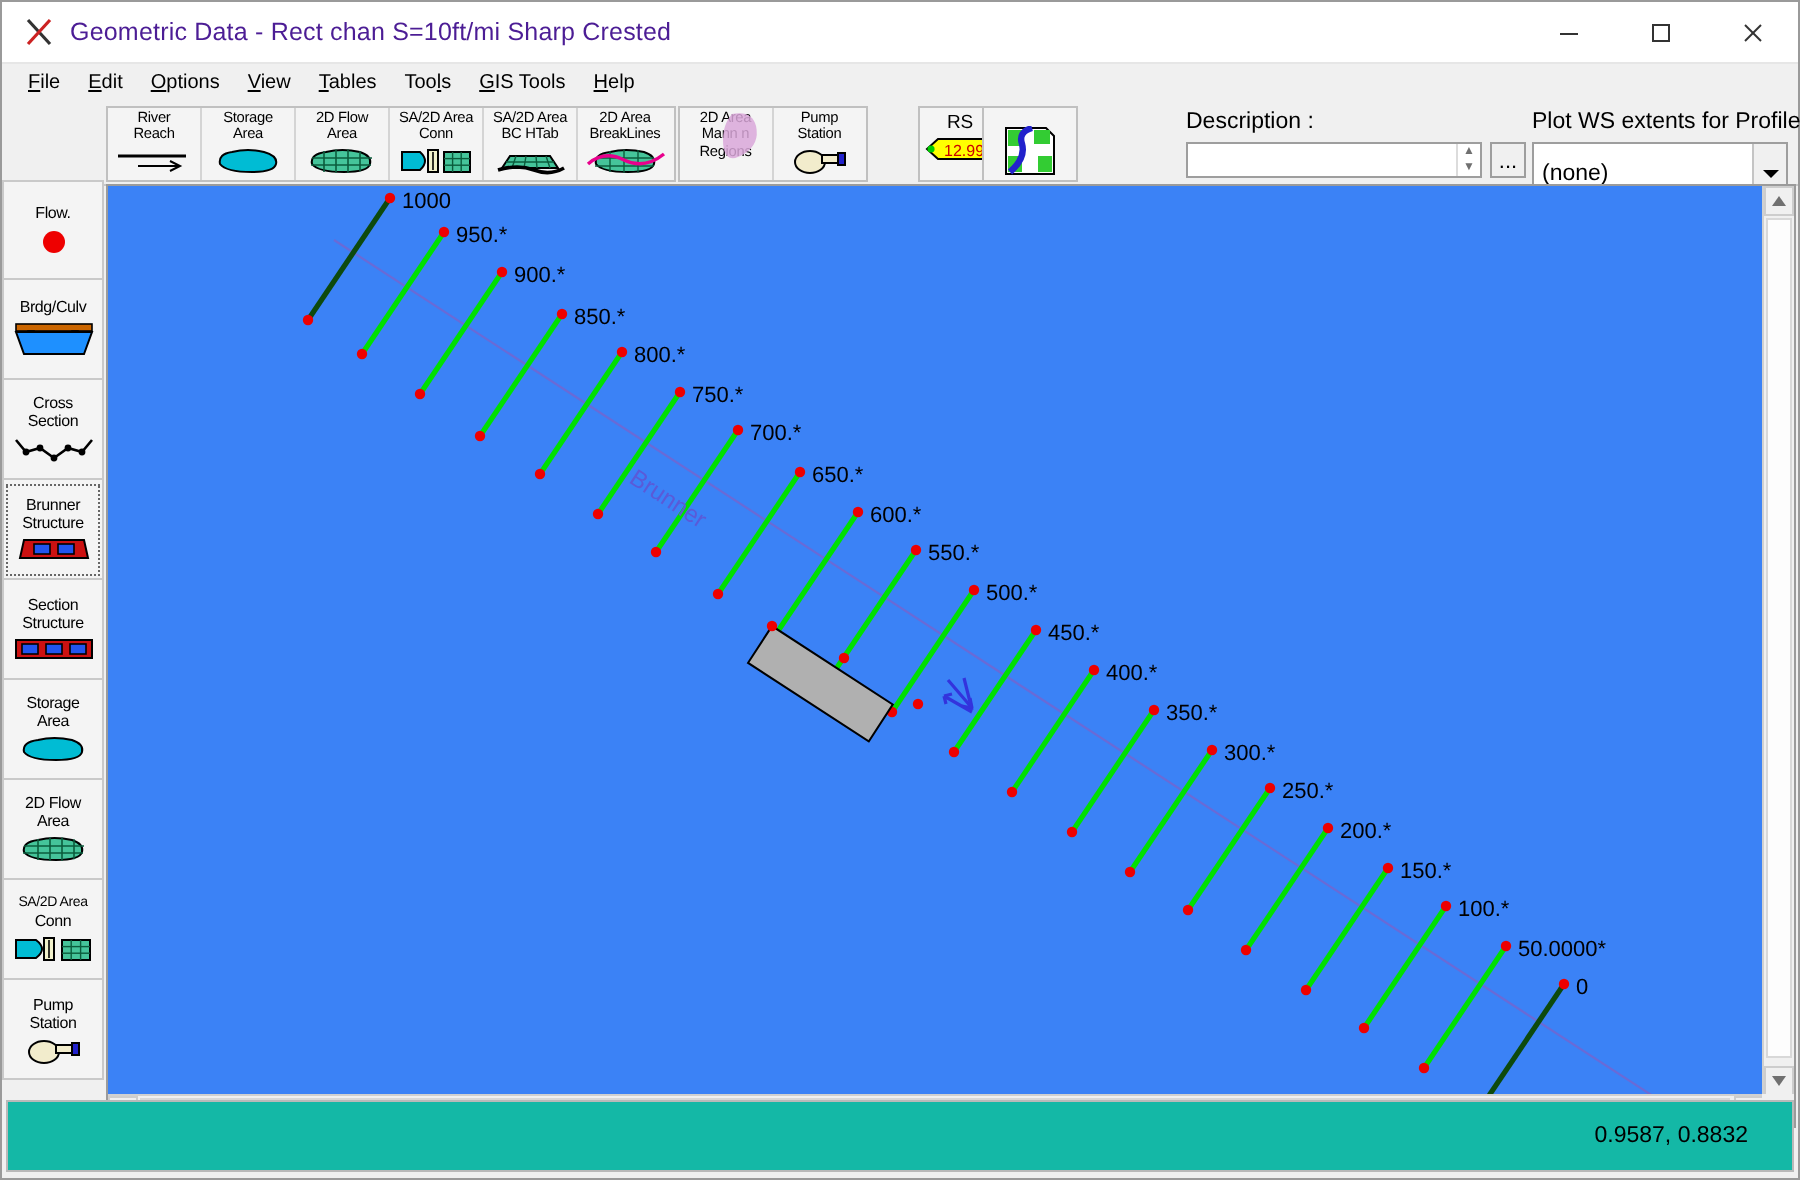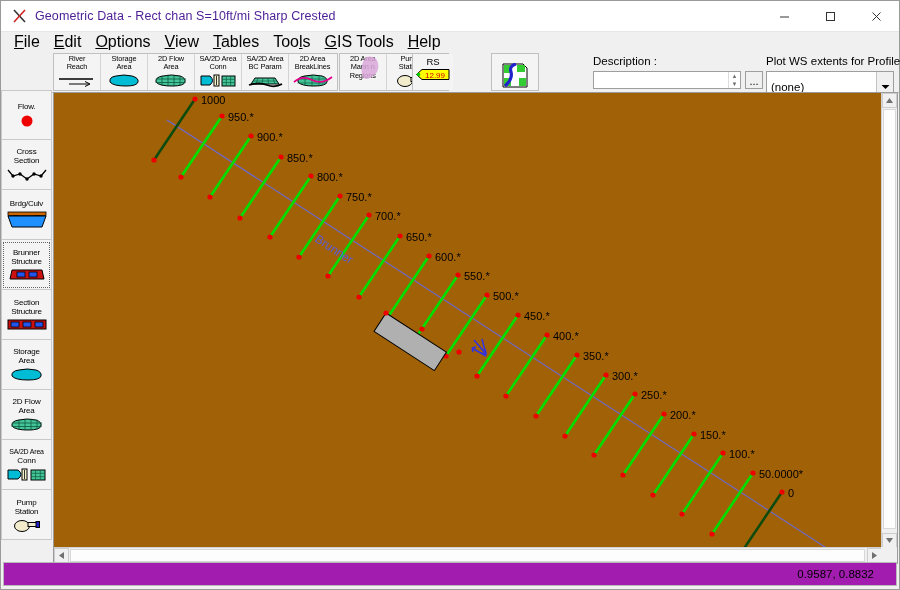--- a/index.html
+++ b/index.html
@@ -32,21 +32,21 @@
     width:46px;height:31px;display:flex;align-items:center;justify-content:center;
     color:#2b2b2b;font-size:12px;
   }
   
   .menubar{
     position:absolute;left:0;top:31px;width:898px;height:19px;
     background:#f0f0f0;display:flex;align-items:center;
     padding-left:6px;box-sizing:border-box;
   }
   .menu-item{
-    font-size:16px;color:#000;padding:1px 7px;white-space:nowrap;
+    font-size:10px;color:#000;padding:1px 7px;white-space:nowrap;
   }
   .menu-item u{text-decoration:underline;}
   
   .toolbar{
     position:absolute;left:0;top:50px;width:898px;height:42px;
     background:#f0f0f0;box-sizing:border-box;
     border-bottom:1px solid #c8c8c8;
   }
   .tb-group{
     position:absolute;top:2px;height:38px;
@@ -95,21 +95,21 @@
     white-space:nowrap;letter-spacing:-.2px;
   }
   .ed-ico{margin-top:2px;line-height:0;}
   
   .plot-frame{
     position:absolute;left:52px;top:91px;width:845px;height:472px;
     background:#fff;border:1px solid #9b9b9b;box-sizing:border-box;
   }
   .canvas-holder{
     position:absolute;left:0;top:0;width:828px;height:455px;
-    overflow:hidden;background:#a16207;
+    overflow:hidden;background:#3b82f6;
   }
   
   .vscroll{
     position:absolute;right:0;top:0;width:16px;height:455px;
     background:#f0f0f0;border-left:1px solid #d0d0d0;box-sizing:border-box;
   }
   .hscroll{
     position:absolute;left:0;bottom:0;width:828px;height:16px;
     background:#f0f0f0;border-top:1px solid #d0d0d0;box-sizing:border-box;
   }
@@ -117,22 +117,22 @@
     position:absolute;right:0;bottom:0;width:16px;height:16px;background:#f0f0f0;
   }
   .sb-arrow{
     position:absolute;background:#f0f0f0;border:1px solid #cdcdcd;
     box-sizing:border-box;display:flex;align-items:center;justify-content:center;
     font-size:7px;color:#606060;
   }
   .sb-thumb{position:absolute;background:#fdfdfd;border:1px solid #d8d8d8;box-sizing:border-box;}
   
   .statusbar{
-    position:absolute;left:2px;bottom:3px;width:894px;height:24px;
-    background:#a21caf;border:1px solid #b9b9b9;box-sizing:border-box;
+    position:absolute;left:2px;bottom:3px;width:894px;height:36px;
+    background:#14b8a6;border:1px solid #b9b9b9;box-sizing:border-box;
     display:flex;align-items:center;justify-content:flex-end;
   }
   .status-text{
     font-size:11.5px;color:#000;margin-right:22px;white-space:nowrap;
   }
   
   .desc-lbl,.ws-lbl{
     position:absolute;font-size:11.5px;color:#000;white-space:nowrap;
   }
   .desc-box{
@@ -285,21 +285,21 @@
                 <line x1="32.6" y1="3" x2="32.6" y2="13"></line>
               <line x1="24" y1="6.3" x2="37" y2="6.3"></line>
                 <line x1="24" y1="9.6" x2="37" y2="9.6"></line>
             </g>
           </svg>
         </span>
       </div>
 
       <div class="tb-btn">
         <div class="tb-lbl">SA/2D Area</div>
-        <div class="tb-lbl">BC Param</div>
+        <div class="tb-lbl">BC HTab</div>
         <span class="tb-ico">
           <svg width="40" height="15" viewBox="0 0 40 15">
             <path d="M6 11 L10 5 L30 5 L34 11 Z" fill="#45c49a" stroke="#000" stroke-width="1"></path>
             <g stroke="#0b5c3c" stroke-width=".7">
               <line x1="13" y1="5" x2="11" y2="11"></line>
                 <line x1="18" y1="5" x2="17" y2="11"></line>
               <line x1="23" y1="5" x2="23.5" y2="11"></line>
                 <line x1="28" y1="5" x2="30" y2="11"></line>
               <line x1="8" y1="8" x2="32" y2="8"></line>
             </g>
@@ -344,21 +344,21 @@
         <span class="tb-ico">
           <svg width="36" height="14" viewBox="0 0 36 14">
             <ellipse cx="13" cy="8" rx="7.5" ry="5.5" fill="#f2eccc" stroke="#000" stroke-width="1"></ellipse>
             <rect x="19" y="4.5" width="9" height="4" fill="#f2eccc" stroke="#000" stroke-width="1"></rect>
             <rect x="27" y="3.5" width="3.5" height="6" fill="#2222cc" stroke="#000" stroke-width="1"></rect>
           </svg>
         </span>
       </div>
     </div>
 
-    <div class="tb-group" style="left:411px;width:37px;">
+    <div class="tb-group" style="left:458px;width:37px;">
       <div class="tb-btn">
         <div class="tb-lbl" style="font-size:9.5px;margin-top:3px;">RS</div>
         <span class="tb-ico">
           <svg width="40" height="15" viewBox="0 0 40 15">
             <path d="M9 2.5 L36 2.5 L36 12.5 L9 12.5 L3.5 7.5 Z" fill="#ffff00" stroke="#000" stroke-width="1"></path>
             <circle cx="5.5" cy="7.5" r="1.8" fill="#00cc00"></circle>
             <text x="12" y="11" font-family="Liberation Sans, sans-serif" font-size="8" fill="#cc0000">12.99</text>
           </svg>
         </span>
       </div>
@@ -405,42 +405,42 @@
     <div class="ed-btn">
       <div class="ed-lbl">Flow.</div>
       <span class="ed-ico">
         <svg width="20" height="16" viewBox="0 0 20 16">
             <circle cx="10" cy="8" r="5.5" fill="#ee0000"></circle>
           </svg>
       </span>
     </div>
 
     <div class="ed-btn">
+      <div class="ed-lbl">Brdg/Culv</div>
+      <span class="ed-ico">
+        <svg width="42" height="20" viewBox="0 0 42 20">
+          <rect x="2" y="2" width="38" height="3.5" fill="#cc6600" stroke="#000" stroke-width=".8"></rect>
+          <rect x="8" y="5.5" width="3" height="7" fill="#cc8833" stroke="#000" stroke-width=".8"></rect>
+          <rect x="30" y="5.5" width="3" height="7" fill="#cc8833" stroke="#000" stroke-width=".8"></rect>
+          <path d="M2 6 L40 6 L36 17 L6 17 Z" fill="#1e90ff" stroke="#000" stroke-width="1"></path>
+        </svg>
+      </span>
+    </div>
+
+    <div class="ed-btn">
       <div class="ed-lbl">Cross</div>
       <div class="ed-lbl">Section</div>
       <span class="ed-ico">
         <svg width="42" height="15" viewBox="0 0 42 15">
           <polyline points="2,3 7,9 14,7 21,12 28,7 35,9 40,3" fill="none" stroke="#000" stroke-width="1.3"></polyline>
           <circle cx="7" cy="9" r="1.7" fill="#000"></circle>
             <circle cx="14" cy="7" r="1.7" fill="#000"></circle>
           <circle cx="21" cy="12" r="1.7" fill="#000"></circle>
             <circle cx="28" cy="7" r="1.7" fill="#000"></circle>
           <circle cx="35" cy="9" r="1.7" fill="#000"></circle>
-        </svg>
-      </span>
-    </div>
-
-    <div class="ed-btn">
-      <div class="ed-lbl">Brdg/Culv</div>
-      <span class="ed-ico">
-        <svg width="42" height="20" viewBox="0 0 42 20">
-          <rect x="2" y="2" width="38" height="3.5" fill="#cc6600" stroke="#000" stroke-width=".8"></rect>
-          <rect x="8" y="5.5" width="3" height="7" fill="#cc8833" stroke="#000" stroke-width=".8"></rect>
-          <rect x="30" y="5.5" width="3" height="7" fill="#cc8833" stroke="#000" stroke-width=".8"></rect>
-          <path d="M2 6 L40 6 L36 17 L6 17 Z" fill="#1e90ff" stroke="#000" stroke-width="1"></path>
         </svg>
       </span>
     </div>
 
     <div class="ed-btn" style="outline:1px dotted #666;outline-offset:-3px;">
       <div class="ed-lbl">Brunner</div>
       <div class="ed-lbl">Structure</div>
       <span class="ed-ico">
         <svg width="40" height="13" viewBox="0 0 40 13">
           <path d="M3 11 L5 2 L35 2 L37 11 Z" fill="#cc1111" stroke="#000" stroke-width="1"></path>

